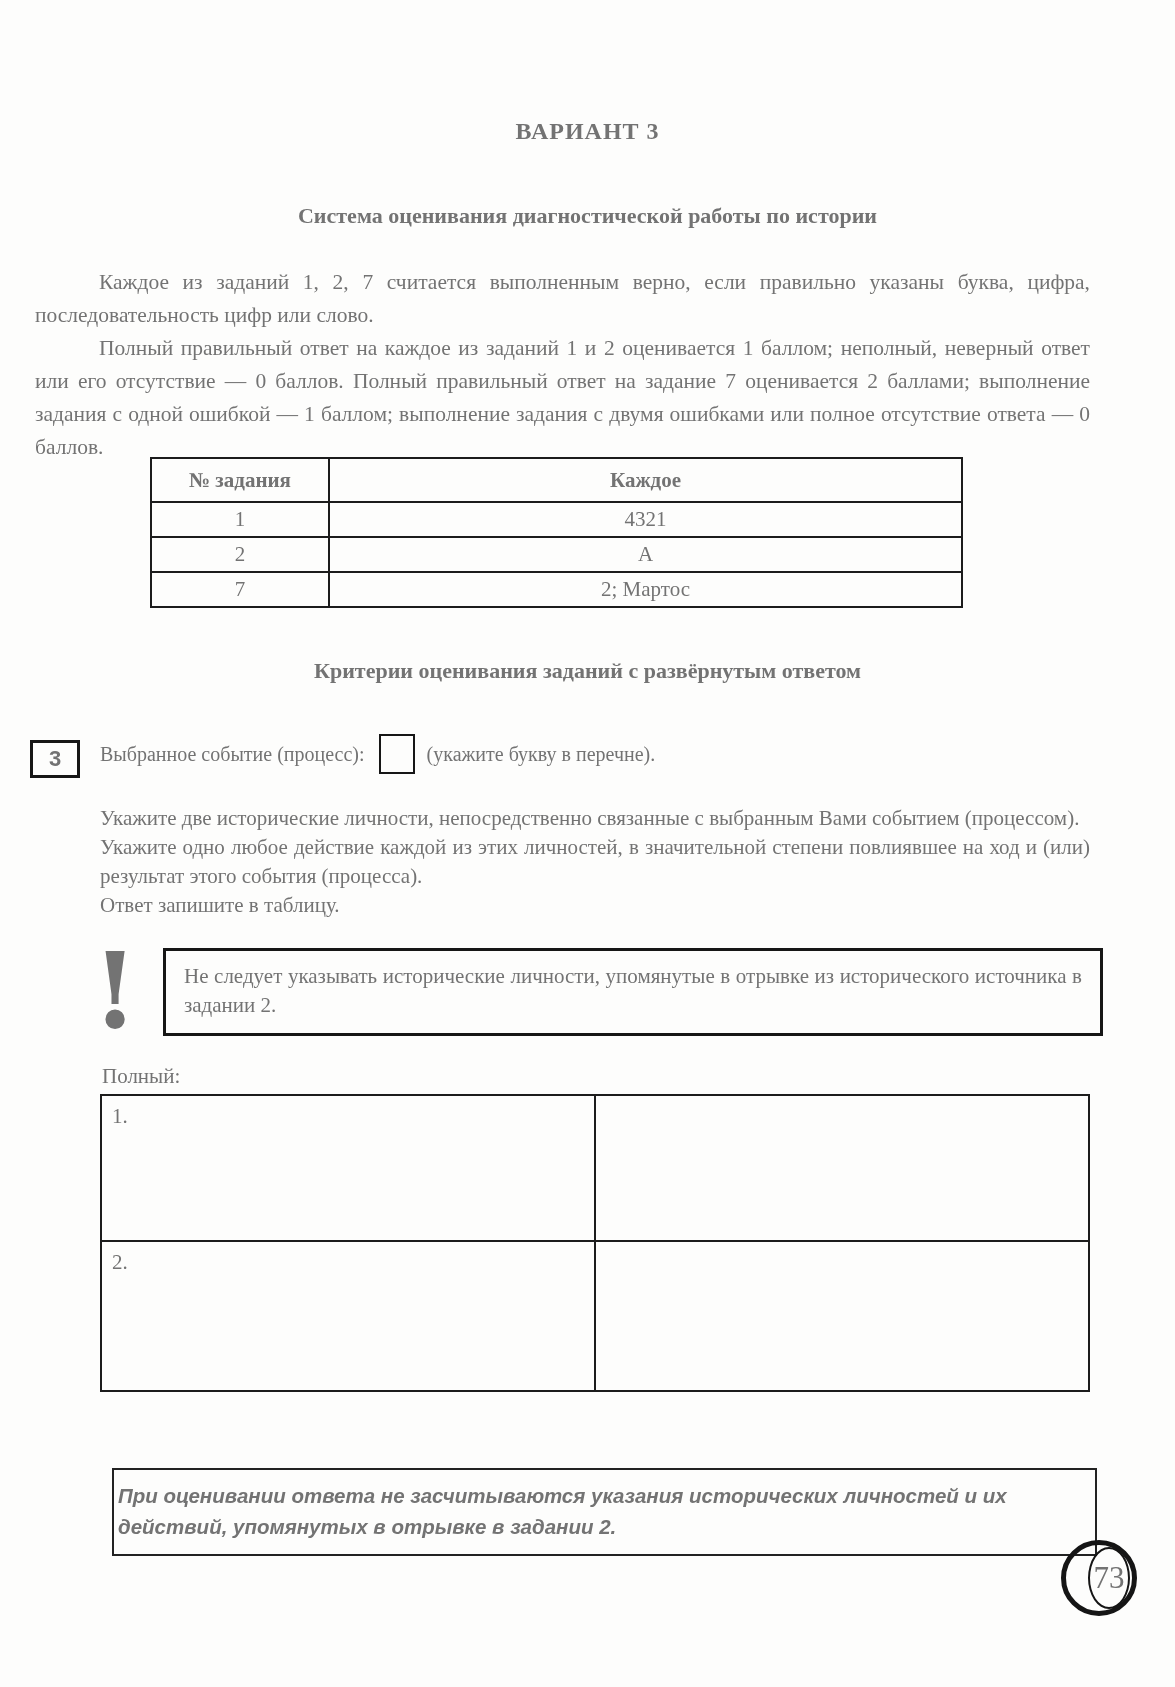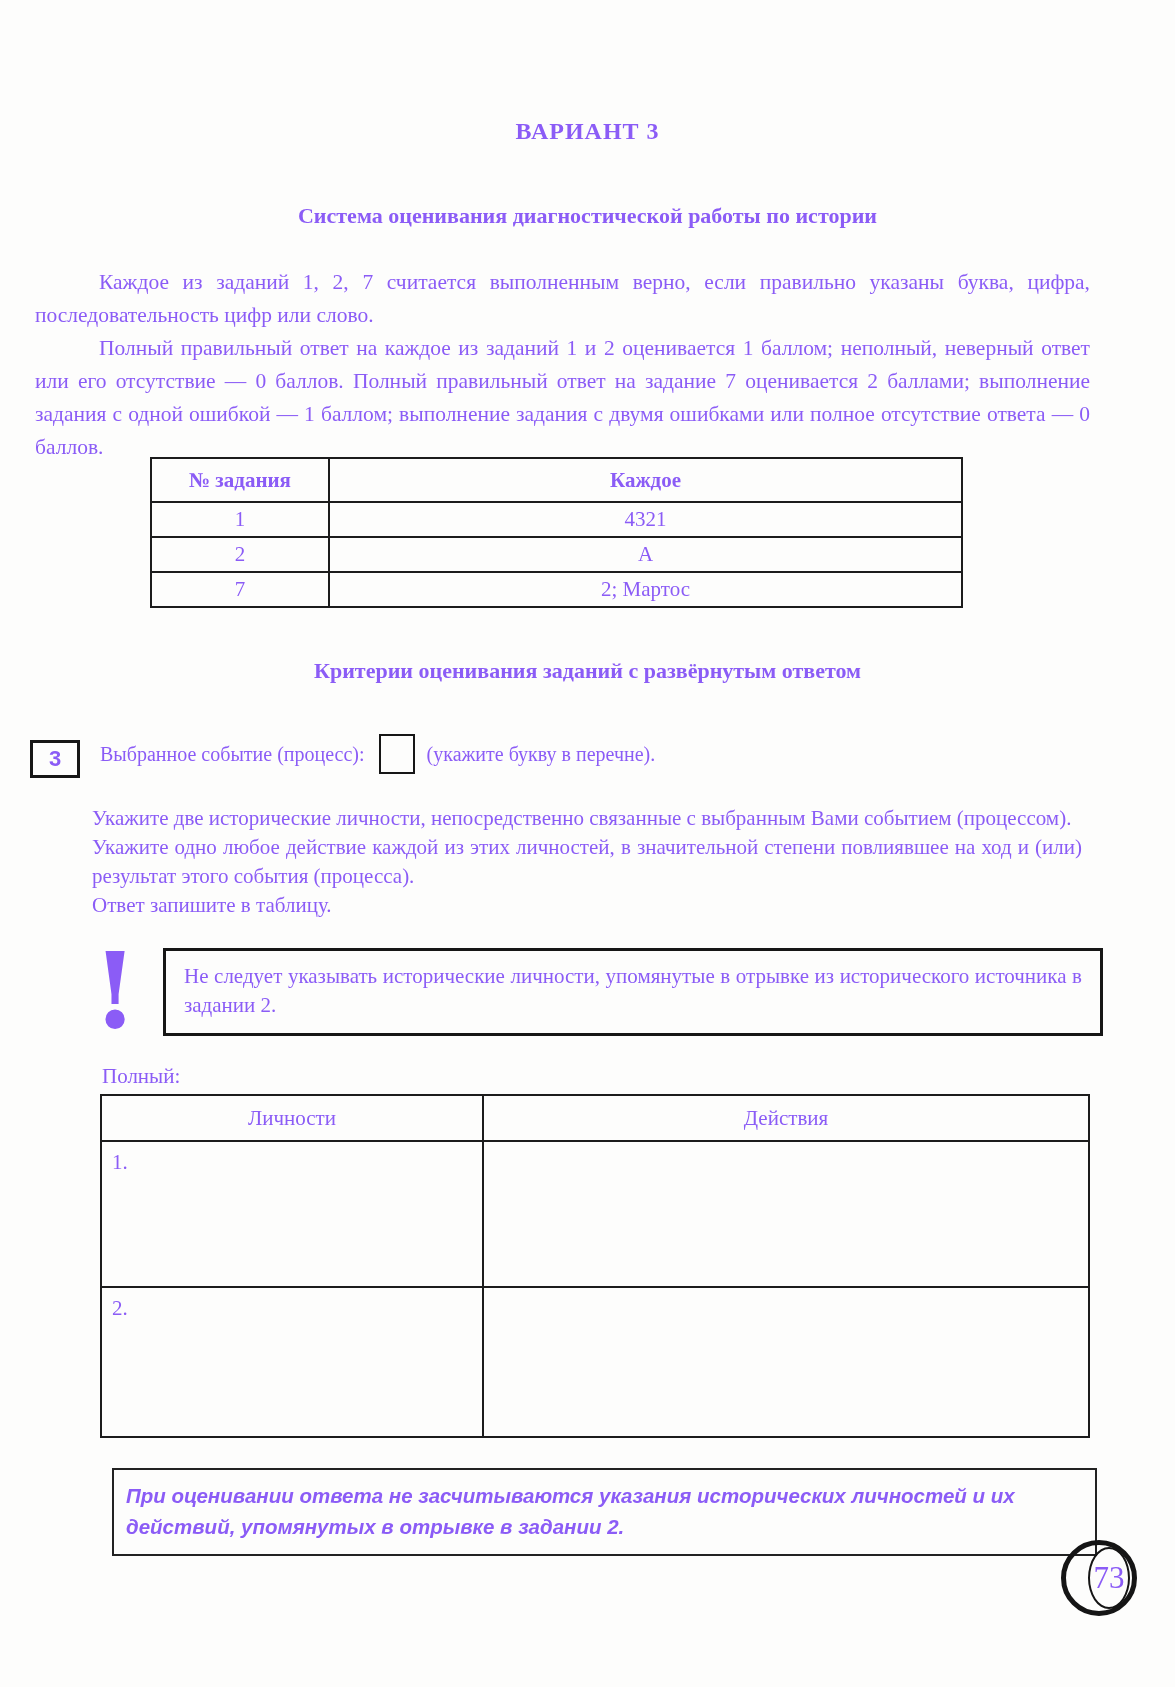--- a/index.html
+++ b/index.html
@@ -1,21 +1,21 @@
 <!DOCTYPE html>
 <html><head>
 <meta charset="utf-8">
 <style>
   html,body{margin:0;padding:0;background:#e8e8e8;}
   .page{
     position:relative;
     width:1175px;height:1687px;
     margin:0 auto;
     background:#fdfdfc;
-    color:#8b5cf6;
+    color:#737373;
     font-family:"Liberation Serif","DejaVu Serif",serif;
     overflow:hidden;
   }
   .centered{position:absolute;left:0;width:100%;text-align:center;}
   .variant-title{top:118px;font-size:24px;font-weight:bold;letter-spacing:1px;}
   .scoring-heading{top:203px;font-size:22px;font-weight:bold;}
   .intro{
     position:absolute;top:266px;left:35px;width:1055px;
     font-size:21.5px;line-height:33px;text-align:justify;
   }
@@ -42,21 +42,21 @@
   .task-prompt{
     position:absolute;left:100px;top:742px;width:1000px;
     font-size:20px;
   }
   .choice-box{
     display:inline-block;width:32px;height:36px;
     border:2.5px solid #161616;vertical-align:middle;
     margin:-8px 12px -4px 14px;background:#fdfdfc;
   }
   .instructions{
-    position:absolute;left:92px;top:804px;width:990px;
+    position:absolute;left:100px;top:804px;width:990px;
     font-size:21px;line-height:29px;text-align:justify;
   }
   .instructions p{margin:0;}
   .warn-excl{
     position:absolute;left:90px;top:946px;width:50px;
     font-size:104px;line-height:92px;font-weight:bold;text-align:center;
     font-family:"DejaVu Serif","Liberation Serif",serif;
   }
   .warning-box{
     position:absolute;left:163px;top:948px;width:940px;box-sizing:border-box;
@@ -71,21 +71,21 @@
   .response-table th,.response-table td{
     border:2px solid #1c1c1c;padding:0;
   }
   .response-table th{height:44px;font-weight:normal;text-align:center;}
   .response-table td{vertical-align:top;text-align:left;padding:8px 10px;}
   .col-persons{width:380px;}
   .row-tall-1{height:128px;}
   .row-tall-2{height:132px;}
   .footer-note{
     position:absolute;left:112px;top:1468px;width:985px;box-sizing:border-box;
-    border:2.5px solid #222;padding:10px 16px 12px 12px;
+    border:2.5px solid #222;padding:10px 16px 12px 4px;
     font-family:"Liberation Sans","DejaVu Sans",sans-serif;
     font-weight:bold;font-style:italic;
     font-size:20.5px;line-height:31px;
   }
   .page-badge{
     position:absolute;left:1061px;top:1540px;width:76px;height:76px;
     box-sizing:border-box;border:5px solid #151515;border-radius:50%;
   }
   .page-badge-inner{
     position:absolute;inset:2px;border:2px solid #151515;border-radius:50%;
@@ -142,24 +142,20 @@
   </div>
 
   <div class="warn-excl">!</div>
 
   <div class="warning-box">Не следует указывать исторические личности, упомянутые в отрывке из исторического источника в задании 2.</div>
 
   <div class="answer-label">Полный:</div>
 
   <table class="response-table">
     <tbody>
-        <tr>
-      <th class="col-persons">Личности</th>
-      <th>Действия</th>
-    </tr>
     <tr>
       <td class="row-tall-1">1.</td>
       <td></td>
     </tr>
     <tr>
       <td class="row-tall-2">2.</td>
       <td></td>
     </tr>
   </tbody>
     </table>

